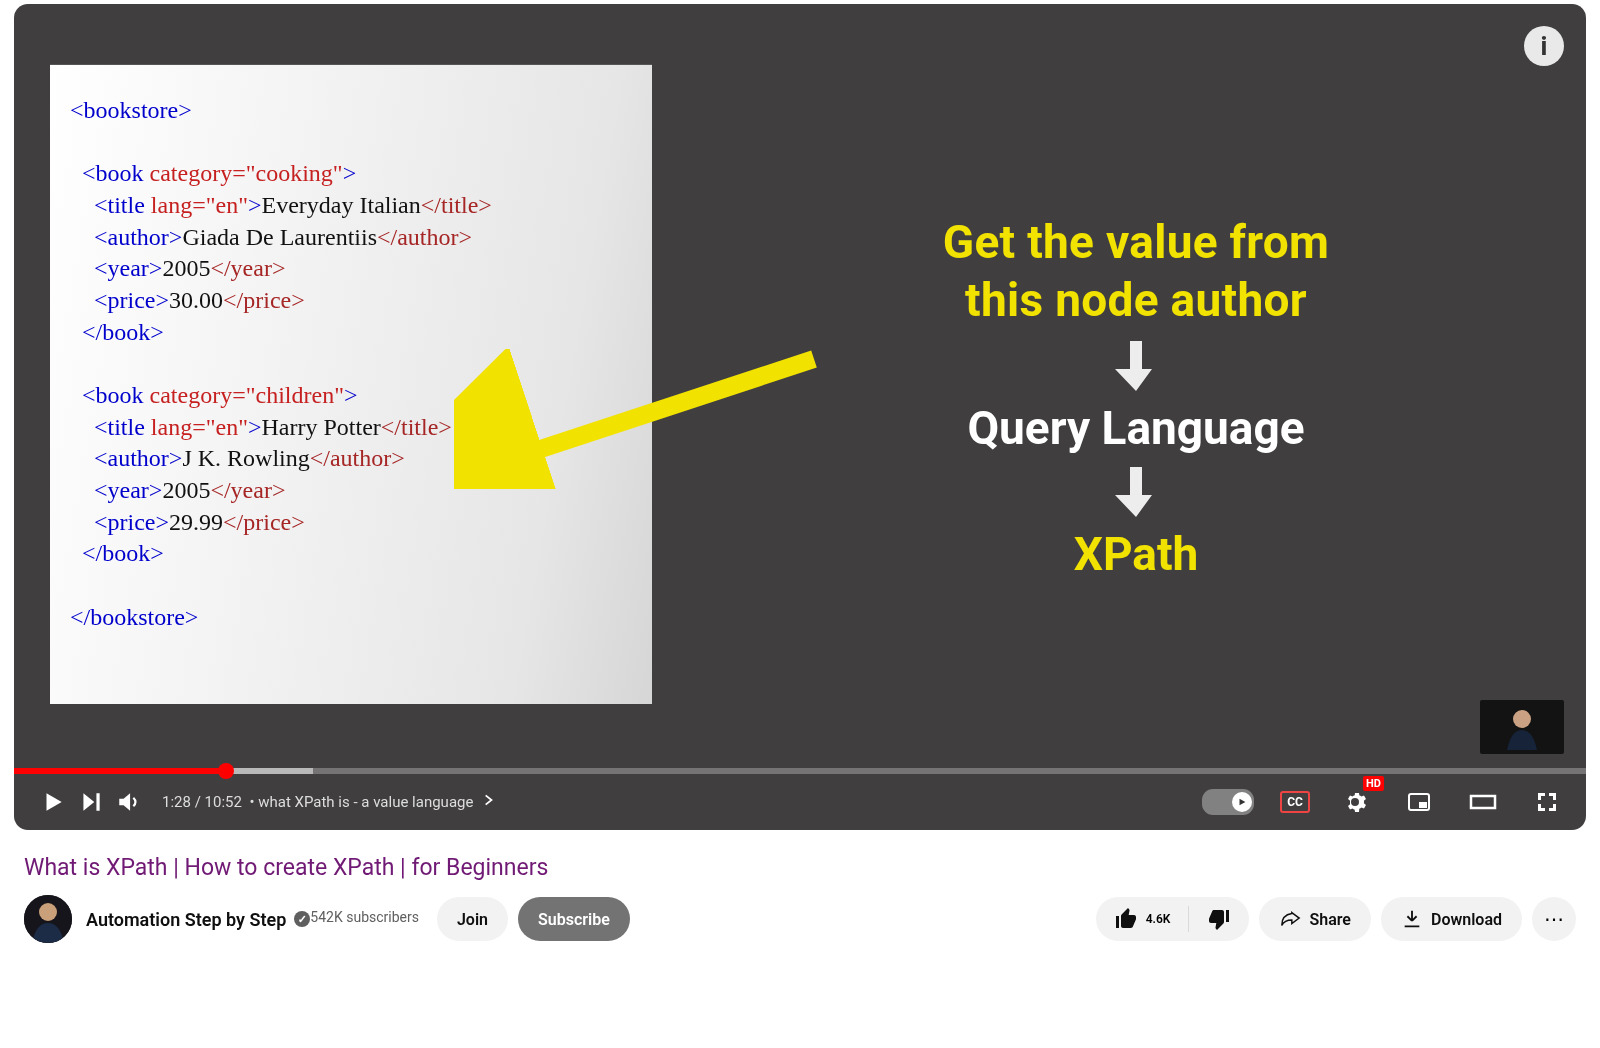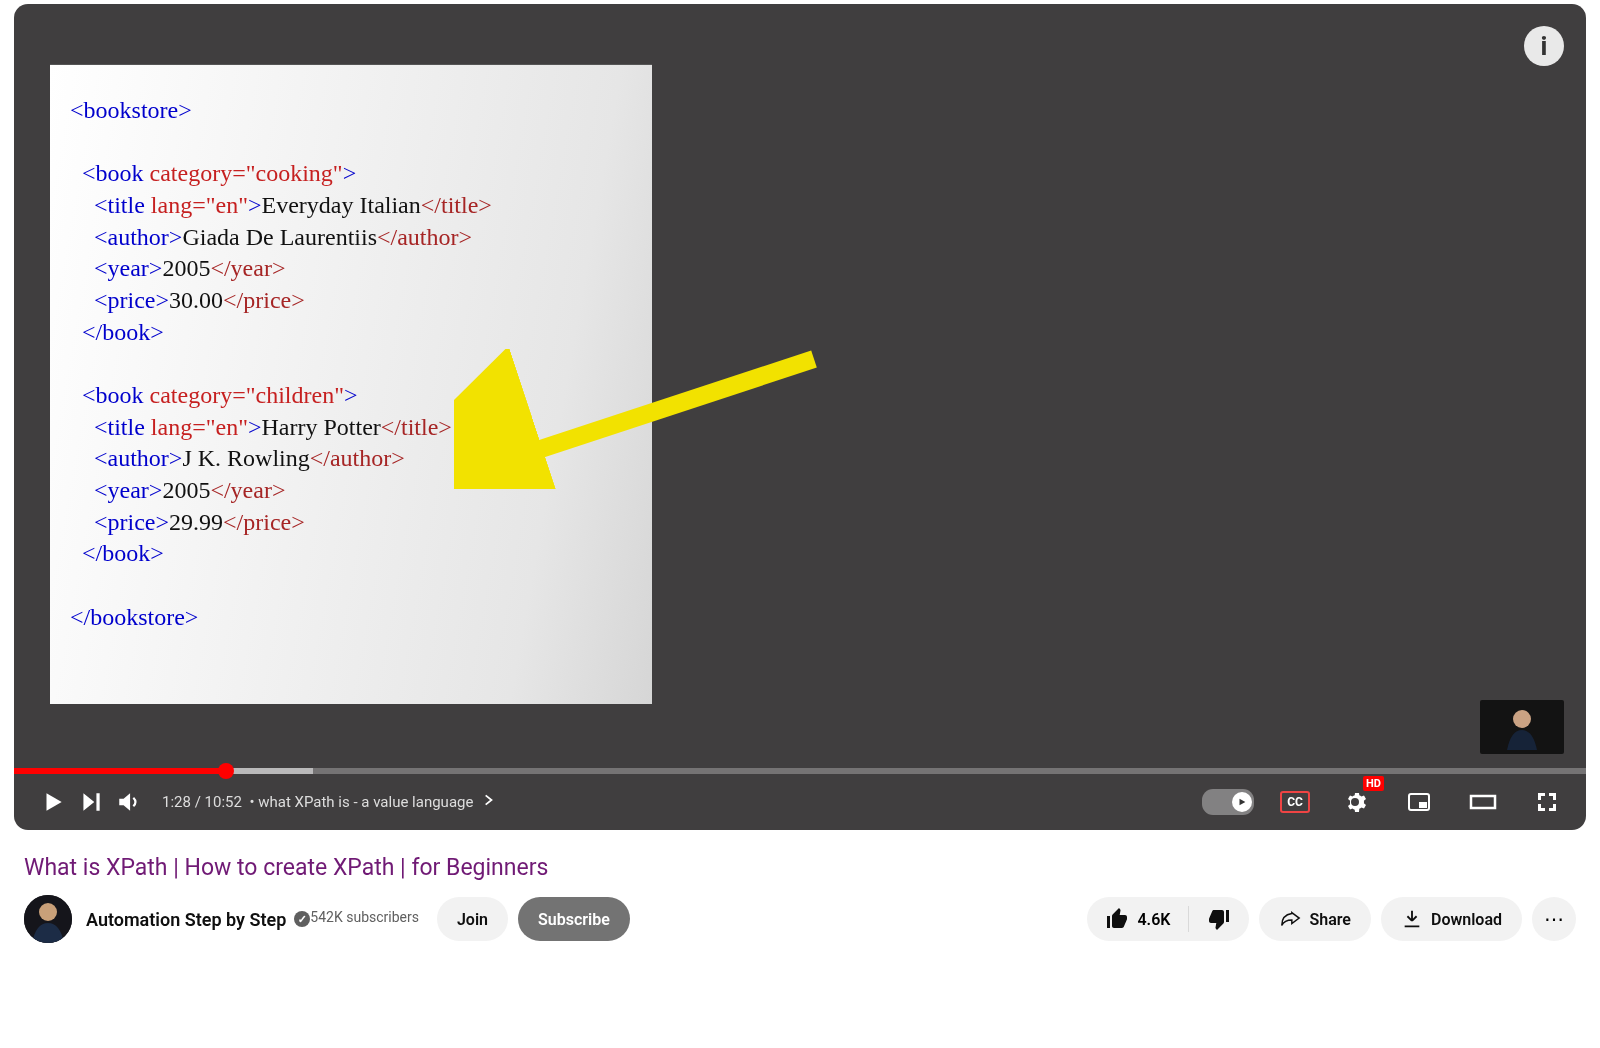--- a/index.html
+++ b/index.html
@@ -54,21 +54,21 @@
 .meta-row { display:flex; align-items:center; }
 .avatar { width:48px; height:48px; border-radius:50%; background:#18181c; display:flex; align-items:center; justify-content:center; margin-right:14px; overflow:hidden;}
 .cinfo { display:flex; flex-direction:row; justify-content:center; margin-right:18px;}
 .cname { font-size:18px; font-weight:600; color:#0f0f0f; display:flex; align-items:center;}
 .verify { width:16px; height:16px; border-radius:50%; background:#5f5f5f; color:#fff; font-size:11px; display:flex; align-items:center; justify-content:center; margin-left:8px;}
 .subs { font-size:14px; color:#606060;}
 .pill { height:44px; border-radius:22px; display:flex; align-items:center; padding:0 20px; font-size:16px; font-weight:600; cursor:pointer; background:#f2f2f2; color:#0f0f0f;}
 .pill.subscribe { background:#737373; color:#fff; margin-left:10px;}
 .spacer { flex:1; }
 .like-group { display:flex; height:44px; border-radius:22px; background:#f2f2f2; overflow:hidden;}
-.like-btn { display:flex; align-items:center; padding:0 18px; font-size:16px; font-weight:600; cursor:pointer; gap:8px;}
+.like-btn { display:flex; align-items:center; padding:0 18px; font-size:12px; font-weight:600; cursor:pointer; gap:8px;}
 .like-sep { width:1px; background:#d9d9d9; height:26px; align-self:center;}
 .round-more { width:44px; height:44px; border-radius:50%; background:#f2f2f2; display:flex; align-items:center; justify-content:center; font-size:20px; cursor:pointer; margin-left:10px;}
 .gap { width:10px;}
 </style>
 </head>
 <body>
 
 <div class="video-player">
 
   <div class="code-box" id="codebox">
@@ -93,20 +93,36 @@
 
   <svg class="yarrow" viewBox="0 0 390 140">
     <defs>
         <marker id="ah" markerWidth="12" markerHeight="12" refX="4" refY="6" orient="auto">
       <path d="M0,0 L12,6 L0,12 z" fill="#f2e200"></path>
         </marker>
       </defs>
     <line x1="360" y1="10" x2="20" y2="122" stroke="#f2e200" stroke-width="18" marker-end="url(#ah)"></line>
   </svg>
 
+  <div class="right-side">
+    <div class="ln1">Get the value from</div>
+    <div class="ln1">this node author</div>
+    <div class="arrow-down">
+      <svg width="50" height="56" viewBox="0 0 50 56">
+          <path d="M19 4 h12 v28 h10 L25 54 4 32 h15z" fill="#ededed"></path>
+        </svg>
+    </div>
+    <div class="ln-white">Query Language</div>
+    <div class="arrow-down">
+      <svg width="50" height="56" viewBox="0 0 50 56">
+          <path d="M19 4 h12 v28 h10 L25 54 4 32 h15z" fill="#ededed"></path>
+        </svg>
+    </div>
+    <div class="ln-xpath">XPath</div>
+  </div>
 
   <div class="info-btn">i</div>
 
   <div class="thumb">
     <svg width="46" height="46" viewBox="0 0 46 46">
         <circle cx="23" cy="15" r="9" fill="#caa283"></circle>
         <path d="M8 46 q4 -20 15 -20 t15 20z" fill="#162338"></path>
       </svg>
   </div>
 

